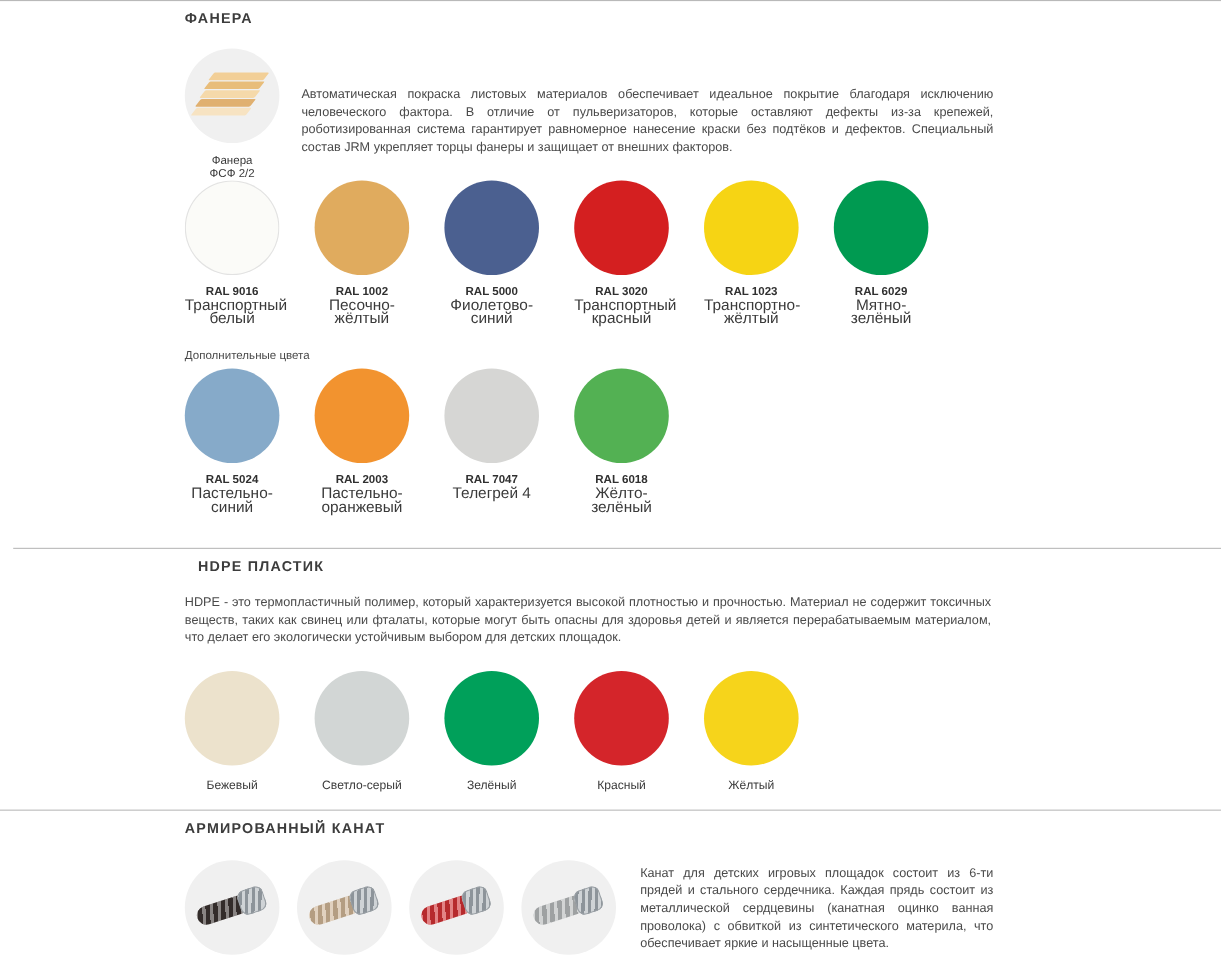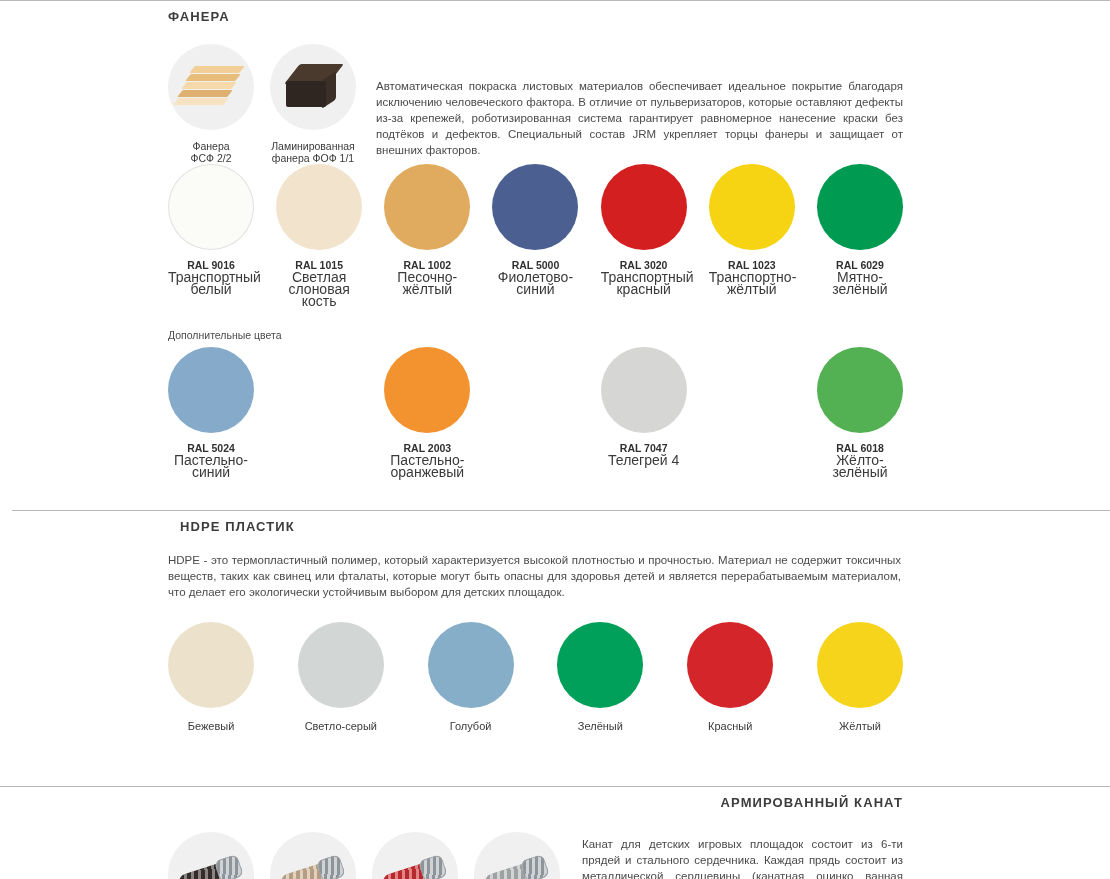--- a/index.html
+++ b/index.html
@@ -146,22 +146,21 @@
 
   
   .group-label {
     font-size: 10.5px;
     color: #4a4a4a;
     margin-top: 22px;
     margin-bottom: 6px;
   }
   .swatch-grid {
     display: flex;
-    gap: 1px;
-    justify-content: space-between;
+    gap: 32px;
   }
   .swatch {
     width: 86px;
     text-align: center;
   }
   .dot {
     width: 86px;
     height: 86px;
     border-radius: 50%;
     margin: 0 auto;
@@ -272,52 +271,33 @@
                 <i class="ply-l4"></i>
                 <i class="ply-l5"></i>
             </div>
           </div>
           <div class="ply-caption">
             <div>Фанера</div>
             <div>ФСФ 2/2</div>
           </div>
         </div>
 
-        <div class="ply-item">
-          <div class="swatch-circle">
-            <div class="lam-block">
-              <div class="lam-top"></div>
-              <div class="lam-side"></div>
-              <div class="lam-front"></div>
-            </div>
-          </div>
-          <div class="ply-caption">
-            <div>Ламинированная</div>
-            <div>фанера ФОФ 1/1</div>
-          </div>
-        </div>
 
       </div>
       <div class="ply-text">Автоматическая покраска листовых материалов обеспечивает идеальное покрытие благодаря исключению человеческого фактора. В отличие от пульверизаторов, которые оставляют дефекты из-за крепежей, роботизированная система гарантирует равномерное нанесение краски без подтёков и дефектов. Специальный состав JRM укрепляет торцы фанеры и защищает от внешних факторов.</div>
     </div>
 
     <div class="swatch-grid">
       <div class="swatch">
         <div class="dot bordered" style="background:#fbfbf8"></div>
         <div class="sw-code">RAL 9016</div>
         <div class="sw-name">Транспортный</div>
         <div class="sw-name">белый</div>
       </div>
       <div class="swatch">
-        <div class="dot" style="background:#f2e3cd"></div>
-        <div class="sw-code">RAL 1015</div>
-        <div class="sw-name">Светлая</div>
-        <div class="sw-name">слоновая кость</div>
-      </div>
-      <div class="swatch">
         <div class="dot" style="background:#e0ab5e"></div>
         <div class="sw-code">RAL 1002</div>
         <div class="sw-name">Песочно-</div>
         <div class="sw-name">жёлтый</div>
       </div>
       <div class="swatch">
         <div class="dot" style="background:#4b6090"></div>
         <div class="sw-code">RAL 5000</div>
         <div class="sw-name">Фиолетово-</div>
         <div class="sw-name">синий</div>
@@ -380,38 +360,34 @@
     <div class="swatch-grid hdpe-grid">
       <div class="swatch">
         <div class="dot" style="background:#ece2cc"></div>
         <div class="hdpe-name">Бежевый</div>
       </div>
       <div class="swatch">
         <div class="dot" style="background:#d2d6d5"></div>
         <div class="hdpe-name">Светло-серый</div>
       </div>
       <div class="swatch">
-        <div class="dot" style="background:#86aec9"></div>
-        <div class="hdpe-name">Голубой</div>
-      </div>
-      <div class="swatch">
         <div class="dot" style="background:#00a05a"></div>
         <div class="hdpe-name">Зелёный</div>
       </div>
       <div class="swatch">
         <div class="dot" style="background:#d4252a"></div>
         <div class="hdpe-name">Красный</div>
       </div>
       <div class="swatch">
         <div class="dot" style="background:#f6d41b"></div>
         <div class="hdpe-name">Жёлтый</div>
       </div>
     </div>
 
-    <div class="section-head" style="margin-top:54px;text-align:right;">
+    <div class="section-head" style="margin-top:16px;">
       <div class="rule"></div>
       <div class="section-title">АРМИРОВАННЫЙ КАНАТ</div>
     </div>
 
     <div class="rope-row">
       <div class="rope-items">
 
         <div class="rope-item">
           <div class="rope-circle">
             <div class="rope-draw">

